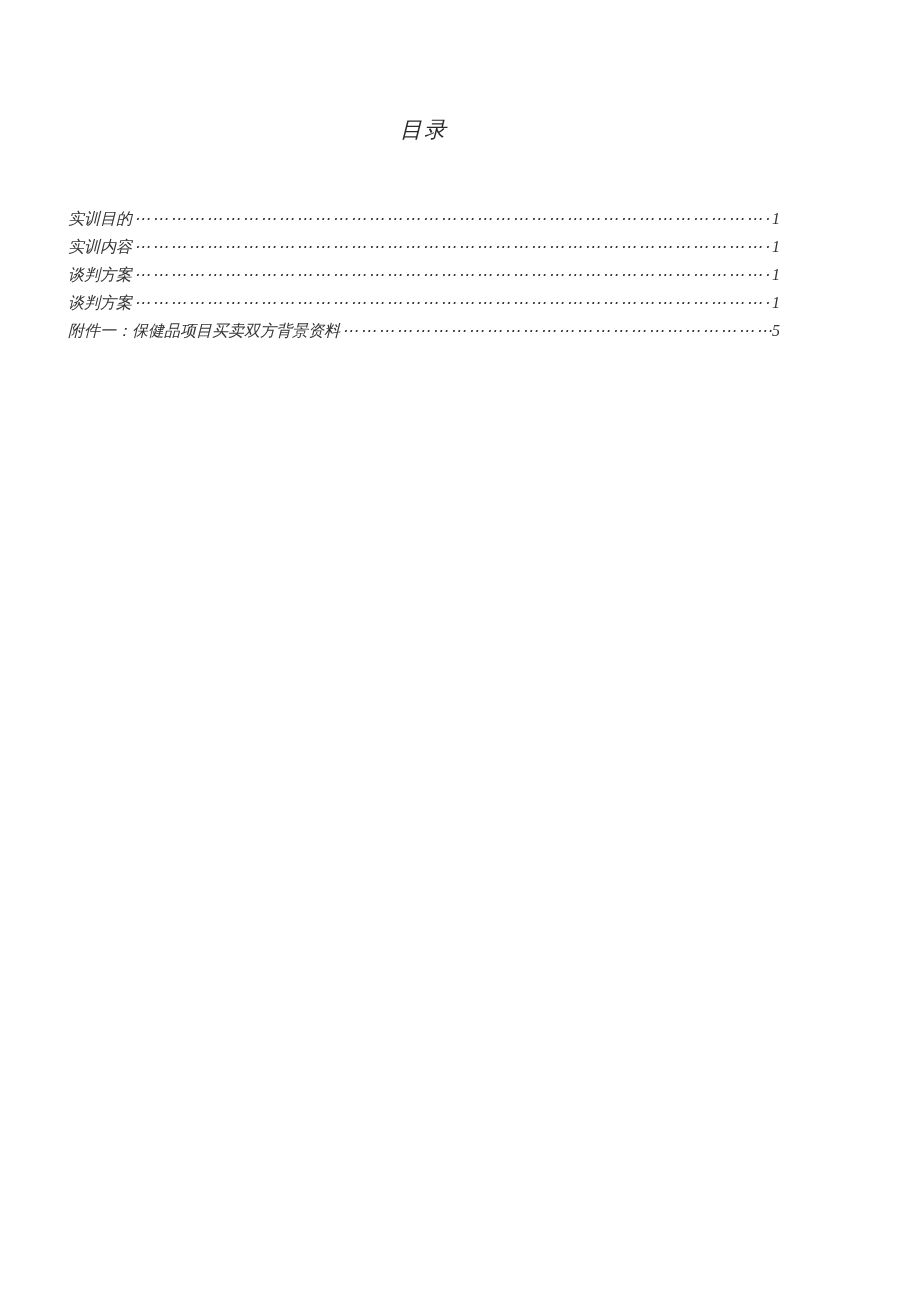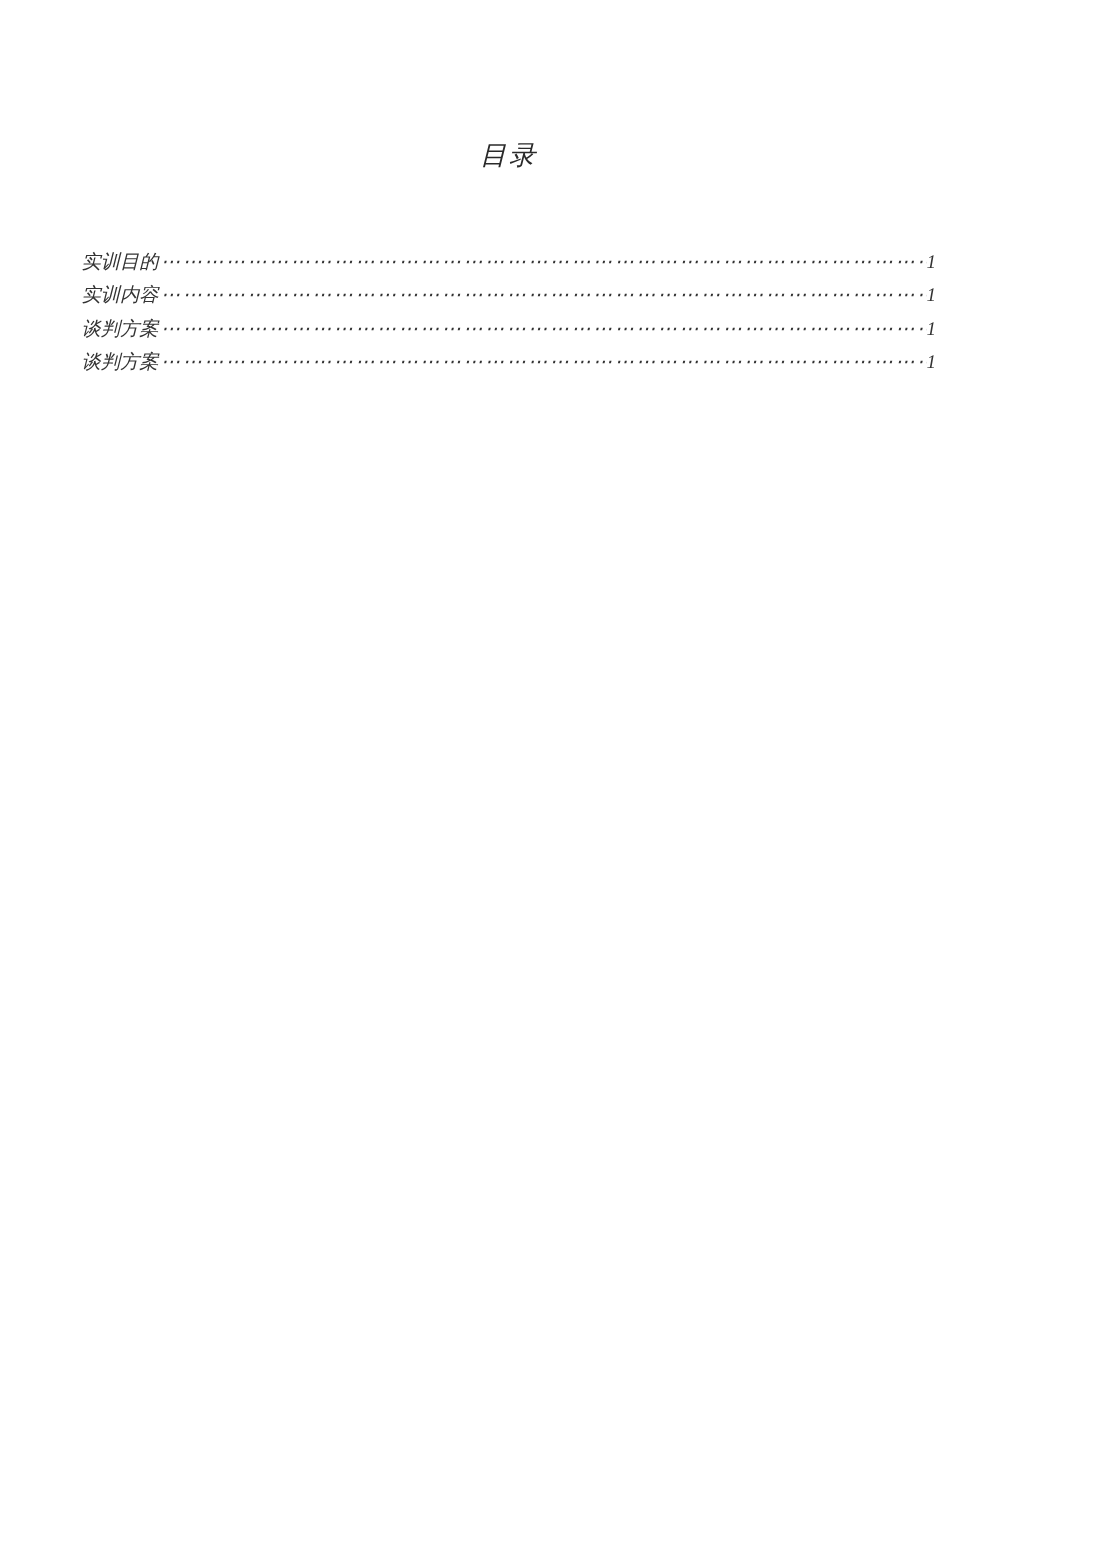--- a/index.html
+++ b/index.html
@@ -80,17 +80,22 @@
       <span class="toc-page">1</span>
     </div>
 
     <div class="toc-entry">
       <span class="toc-label">谈判方案</span>
       <span class="toc-dots"></span>
       <span class="toc-page">1</span>
     </div>
 
 
+    <div class="toc-entry">
+      <span class="toc-label">附件一：保健品项目买卖双方背景资料</span>
+      <span class="toc-dots"></span>
+      <span class="toc-page">5</span>
+    </div>
 
 
 
   </div>
 </div>
 
 </body></html>

